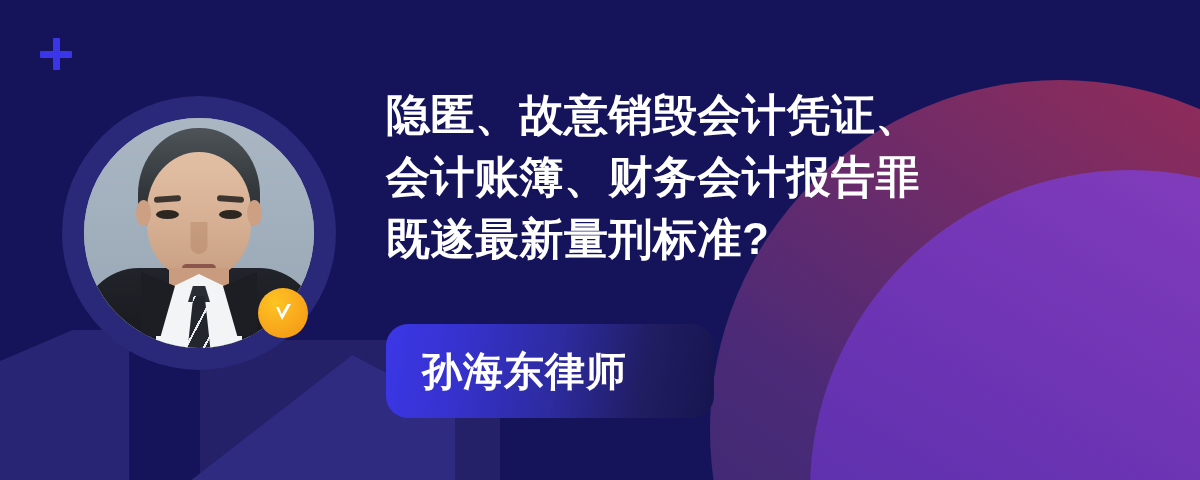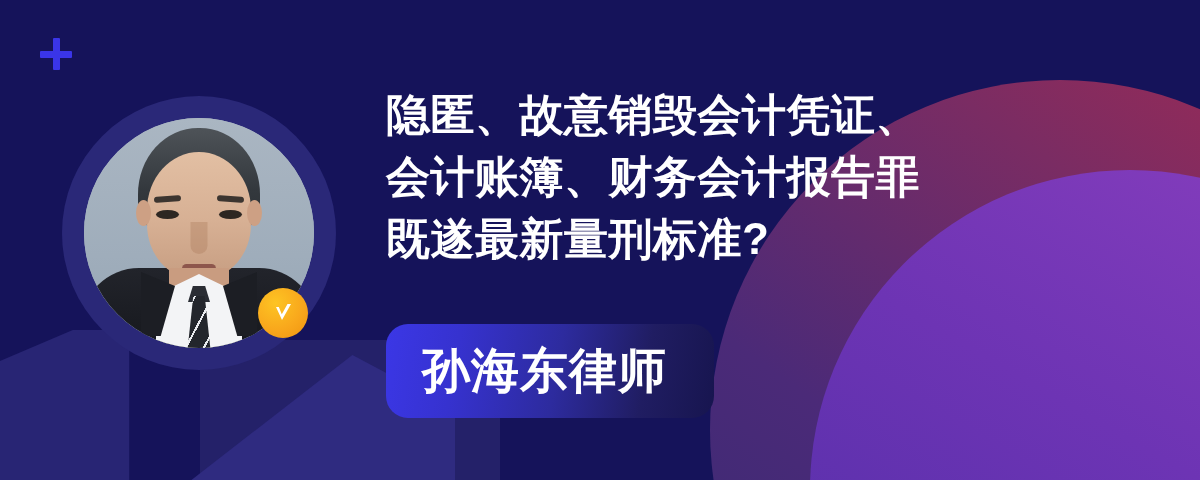--- a/index.html
+++ b/index.html
@@ -241,21 +241,21 @@
     top:324px;
     width:328px;
     height:94px;
     border-radius:22px;
     background:linear-gradient(100deg,#3b37e6 0%,#3632cf 22%,#2d2b9e 52%,#201d62 78%,#17154f 100%);
     display:flex;
     align-items:center;
   }
   .name-pill-label {
     color:#ffffff;
-    font-size:48px;
+    font-size:40px;
     font-weight:bold;
     letter-spacing:1px;
     padding-left:36px;
   }
 </style>
 </head>
 <body>
 
 <div class="banner">
 

